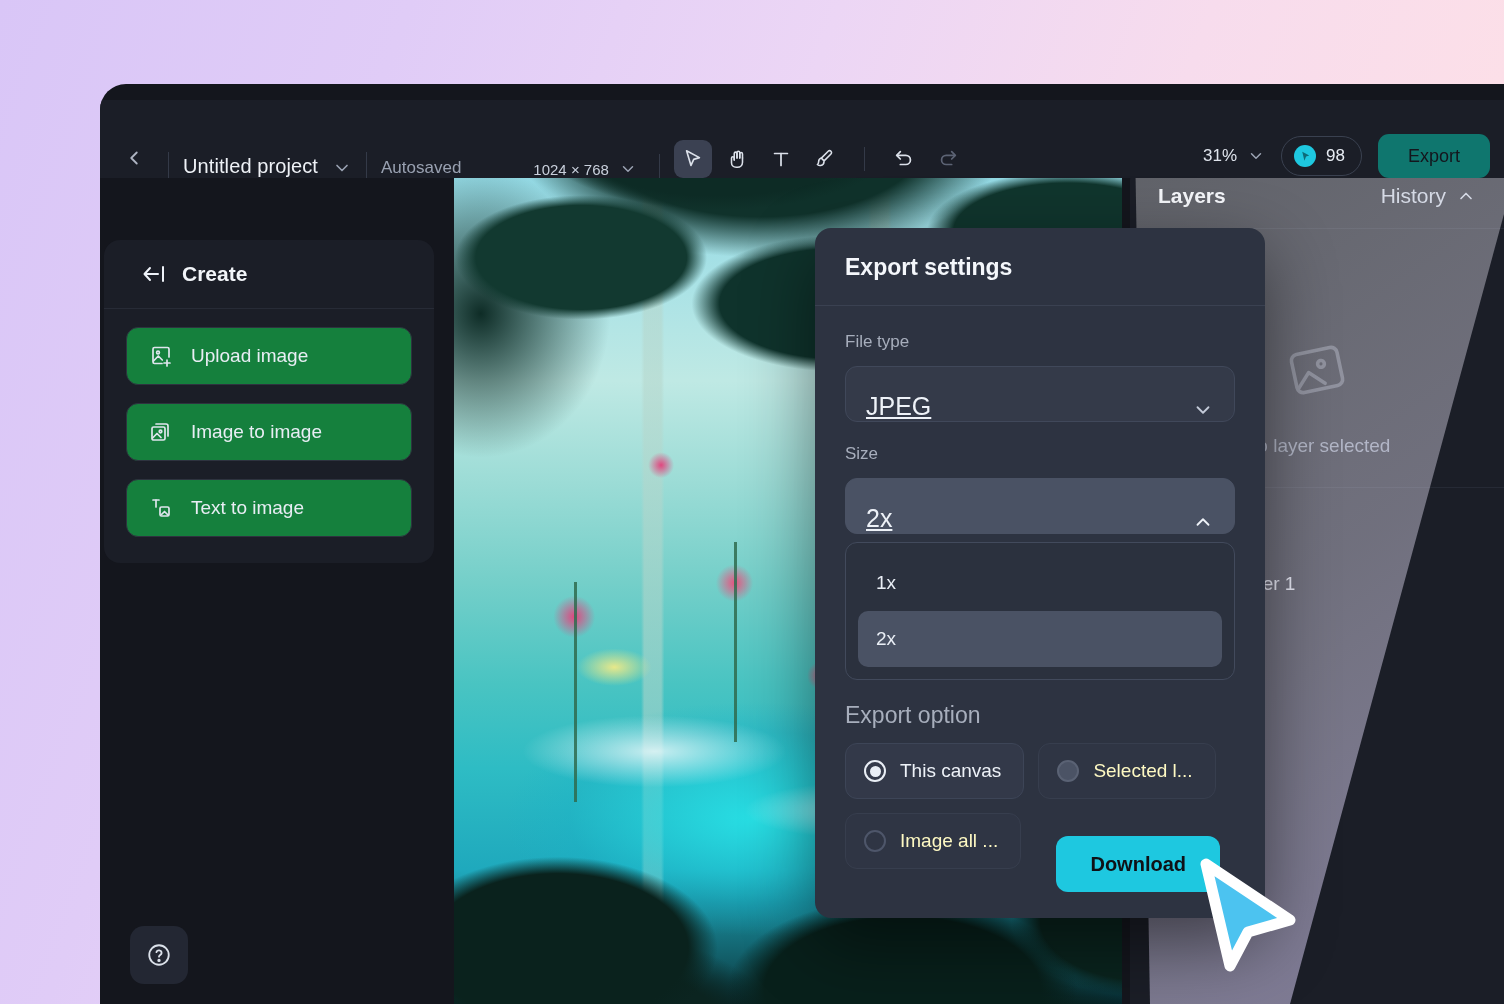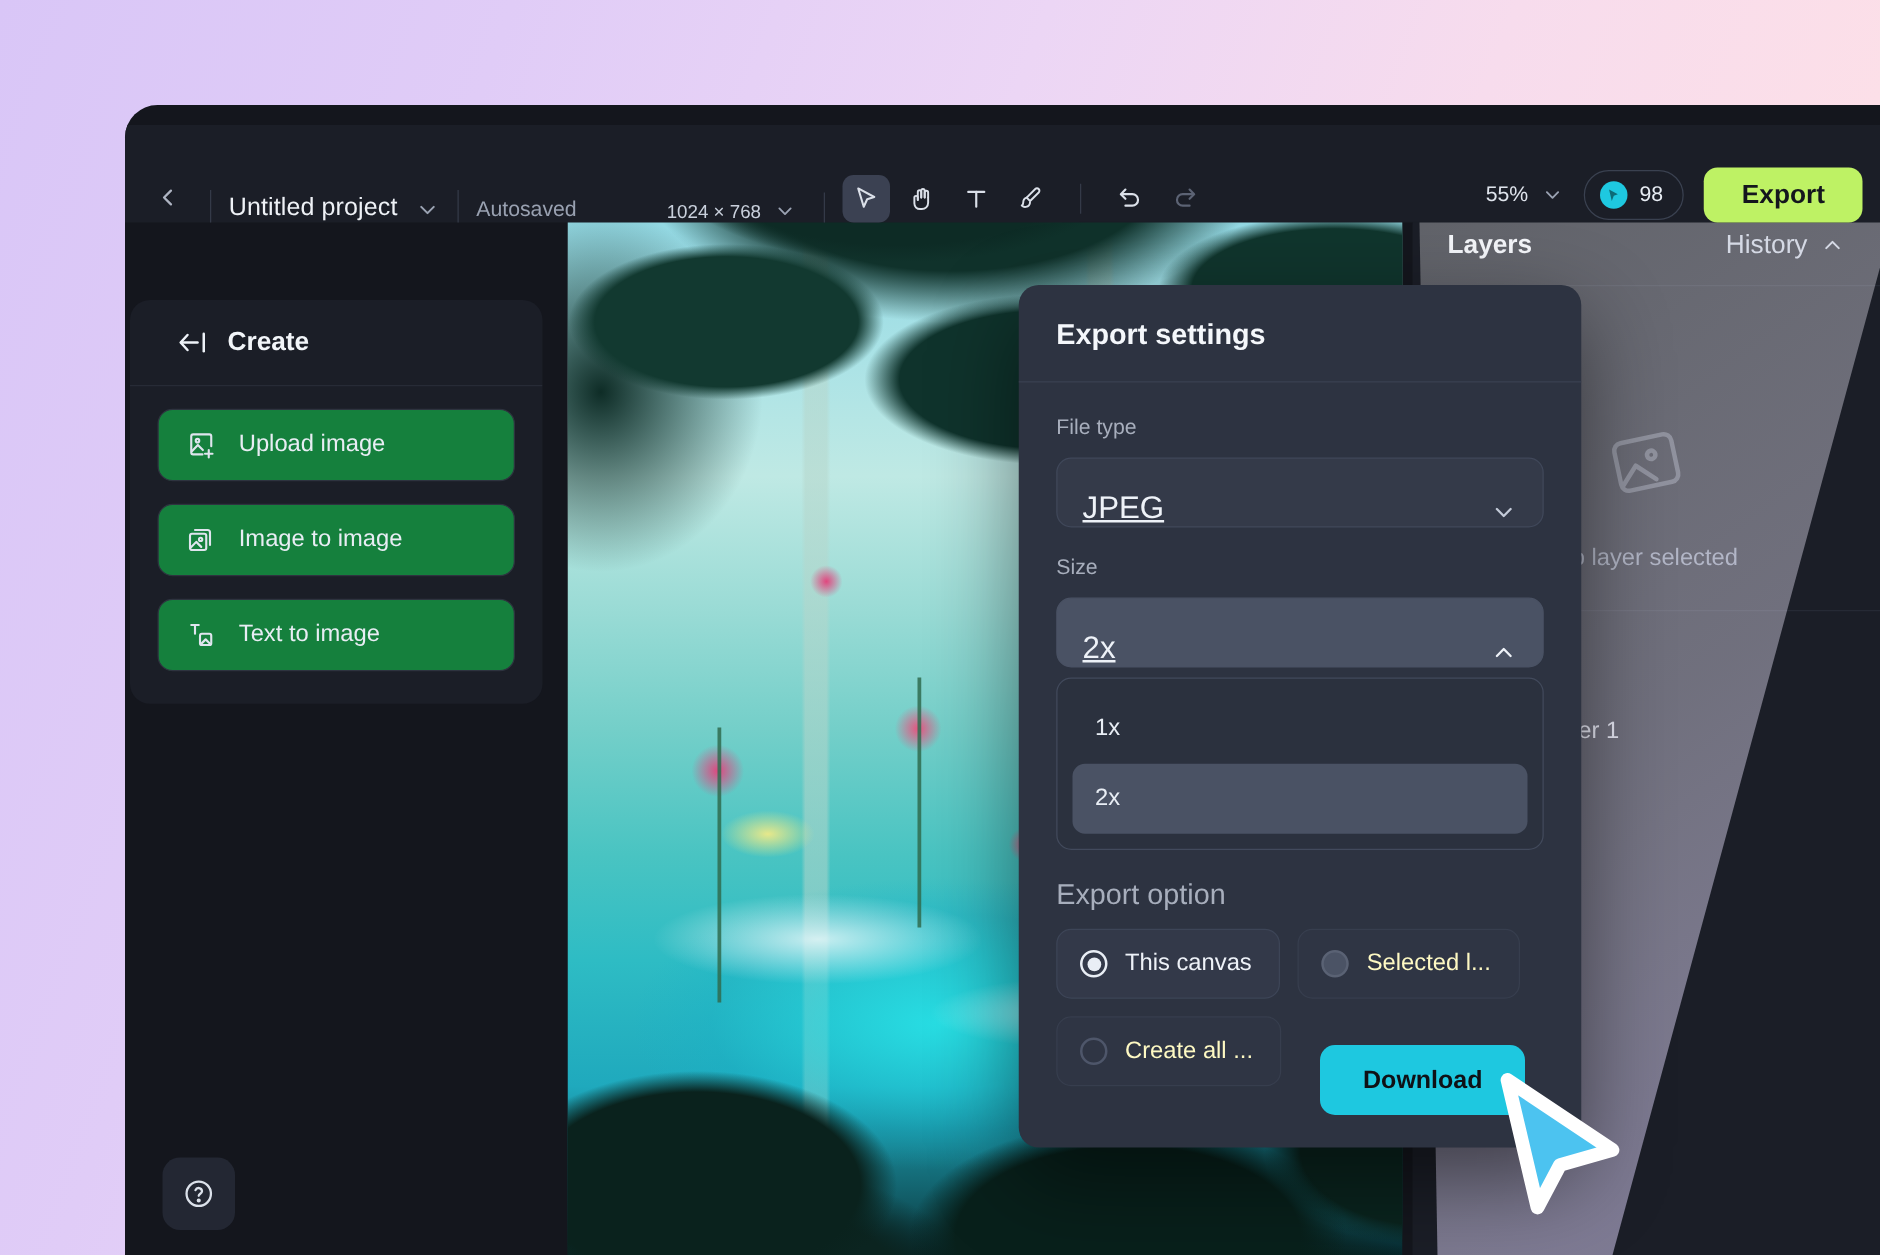--- a/index.html
+++ b/index.html
@@ -75,22 +75,22 @@
     border:1px solid #3a4150; border-radius: 22px;
     height: 40px; padding: 0 16px 0 12px; cursor:pointer;
   }
   .credit-icon {
     width: 22px; height: 22px; border-radius: 50%;
     background: #1ec8e0;
     display:flex; align-items:center; justify-content:center;
   }
   .credit-num { font-size: 17px; color:#e8edf4; }
   .export-btn {
-    background: #bef264; color:#14161d;
-    font-size: 21px; font-weight: 700;
+    background: #0f766e; color:#14161d;
+    font-size: 18px; font-weight: 400;
     height: 44px; padding: 0 30px; border: none;
     border-radius: 11px; cursor:pointer;
     font-family: "Liberation Sans", sans-serif;
   }
 
   
   .sidebar {
     position:absolute; left: 4px; top: 78px;
     width: 330px; height: 842px;
     z-index: 20;
@@ -386,21 +386,21 @@
       <div class="tool-btn dim">
         <svg width="22" height="22" viewBox="0 0 24 24" fill="none" stroke="currentColor" stroke-width="1.9" stroke-linecap="round" stroke-linejoin="round">
             <path d="M19 8h-9a5 5 0 0 0 0 10h6"></path>
             <polyline points="16 4 20 8 16 12"></polyline>
           </svg>
       </div>
     </div>
 
     <div class="hdr-right">
       <div class="zoom-ctl">
-        <span>55%</span>
+        <span>31%</span>
         <svg width="18" height="18" viewBox="0 0 24 24" fill="none" stroke="#9aa2b2" stroke-width="2" stroke-linecap="round" stroke-linejoin="round">
             <polyline points="6 9 12 15 18 9"></polyline>
           </svg>
       </div>
       <div class="credits">
         <span class="credit-icon">
           <svg width="13" height="13" viewBox="0 0 24 24" fill="#0d6b78">
               <path d="M6 3l13 7-6 2-3 8z"></path>
             </svg>
         </span>
@@ -550,21 +550,21 @@
         <div class="radio-card">
           <span class="radio on"></span>
           <span>This canvas</span>
         </div>
         <div class="radio-card disabled">
           <span class="radio off"></span>
           <span>Selected l...</span>
         </div>
         <div class="radio-card disabled">
           <span class="radio off2"></span>
-          <span>Create all ...</span>
+          <span>Image all ...</span>
         </div>
       </div>
     </div>
 
     <div class="dlg-footer">
       <button class="download-btn">Download</button>
     </div>
   </div>
 
   <svg class="cursor" width="110" height="120" viewBox="0 0 110 120">

